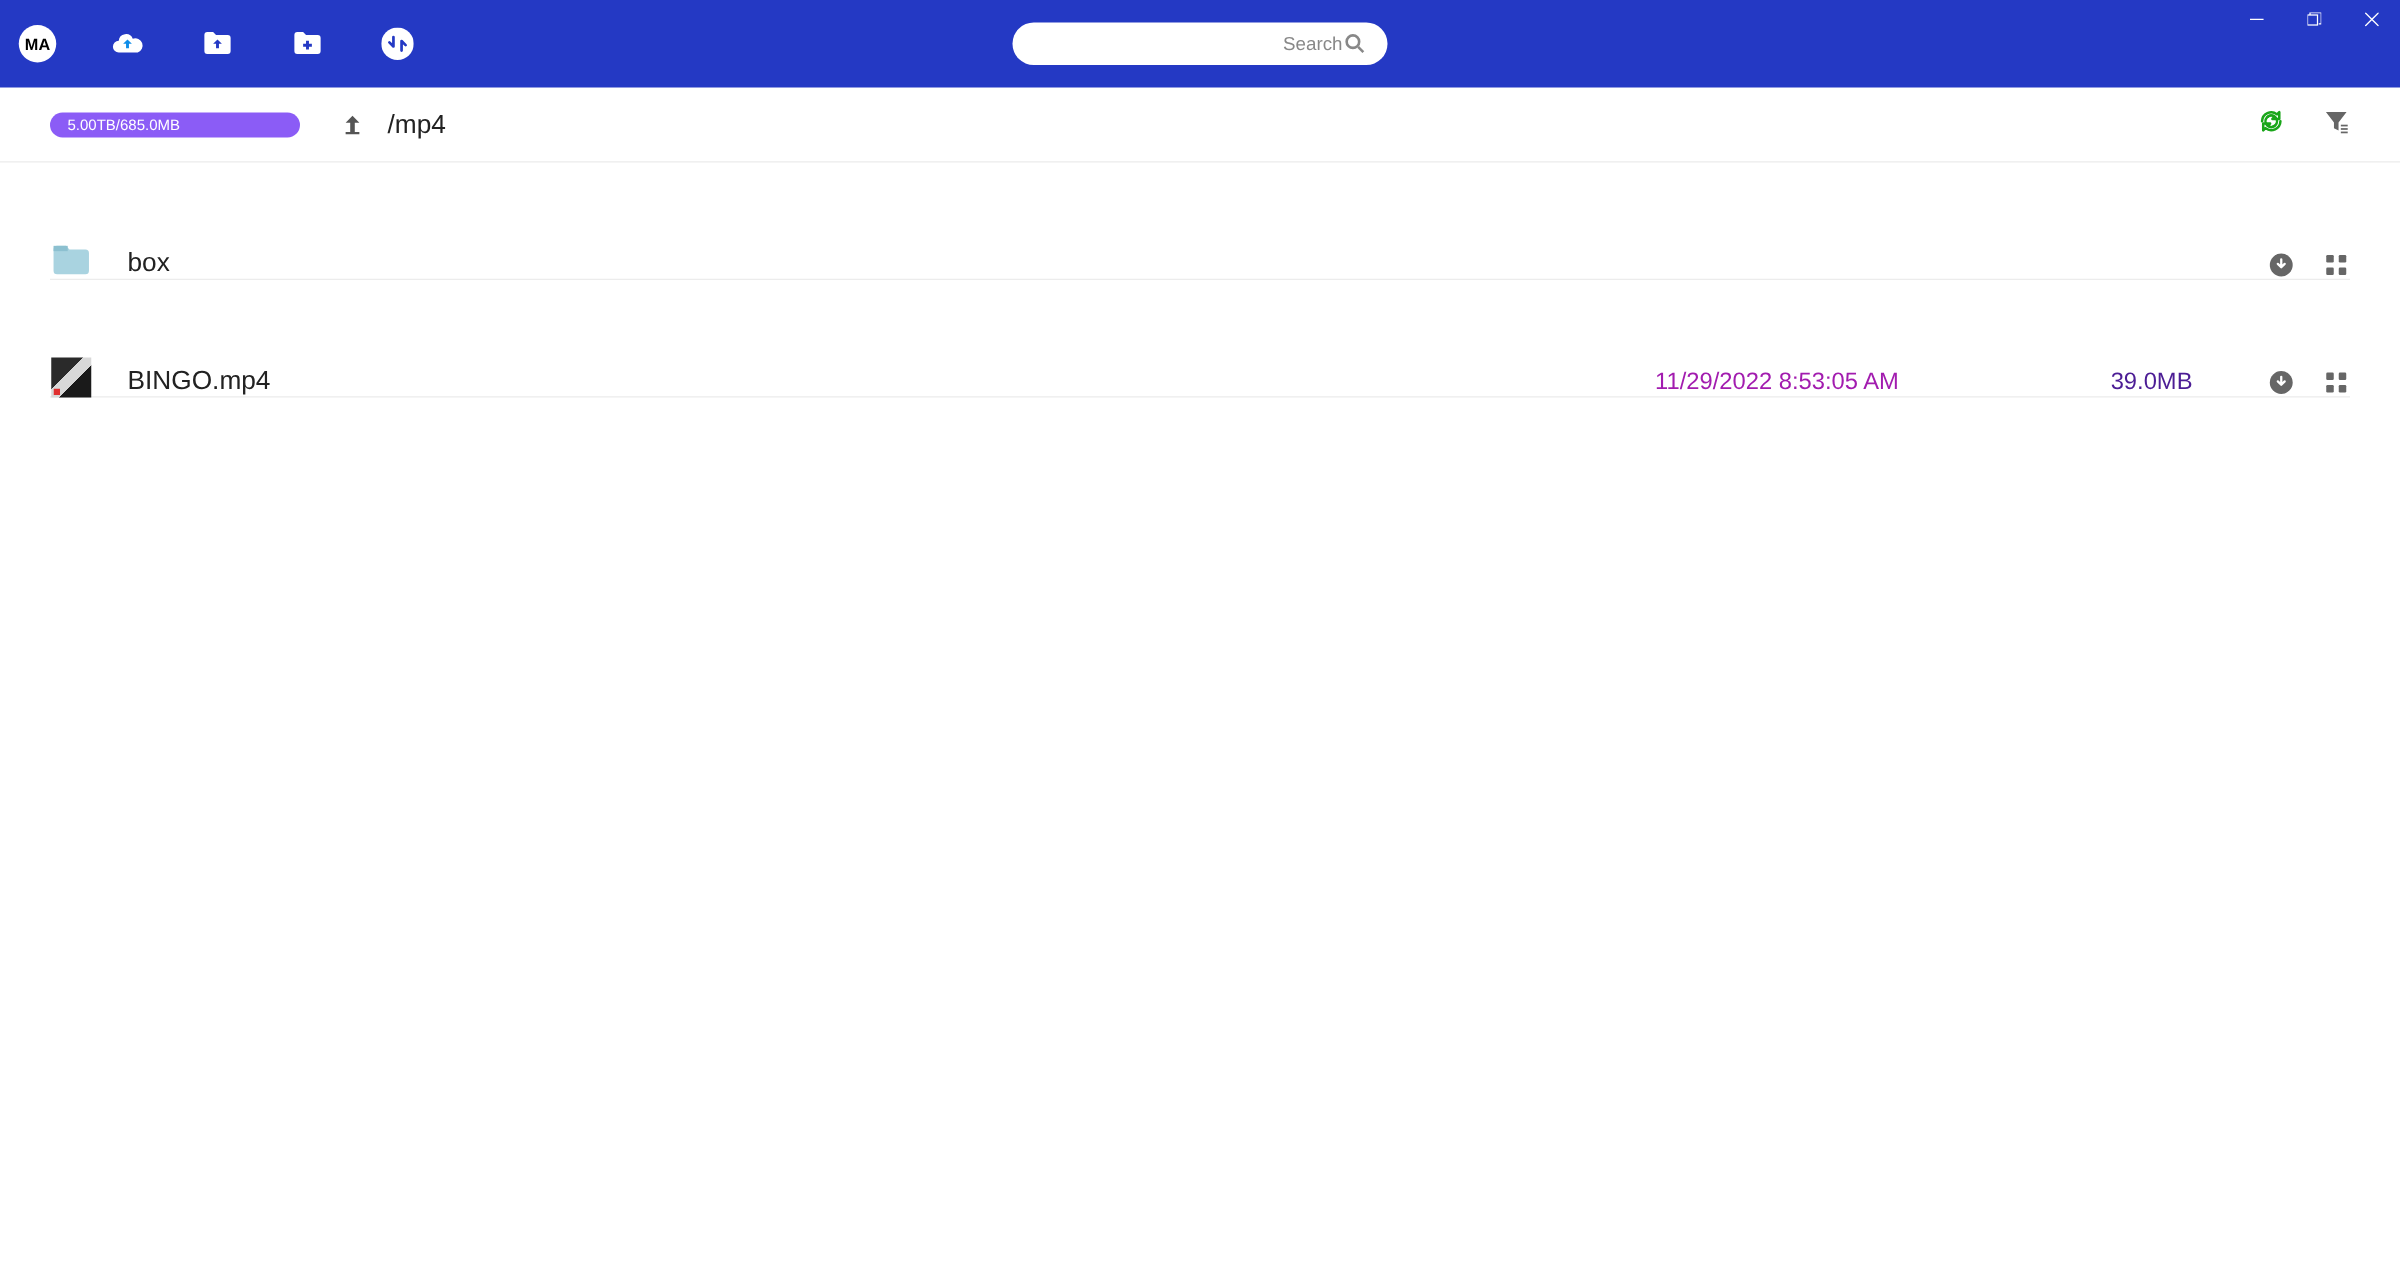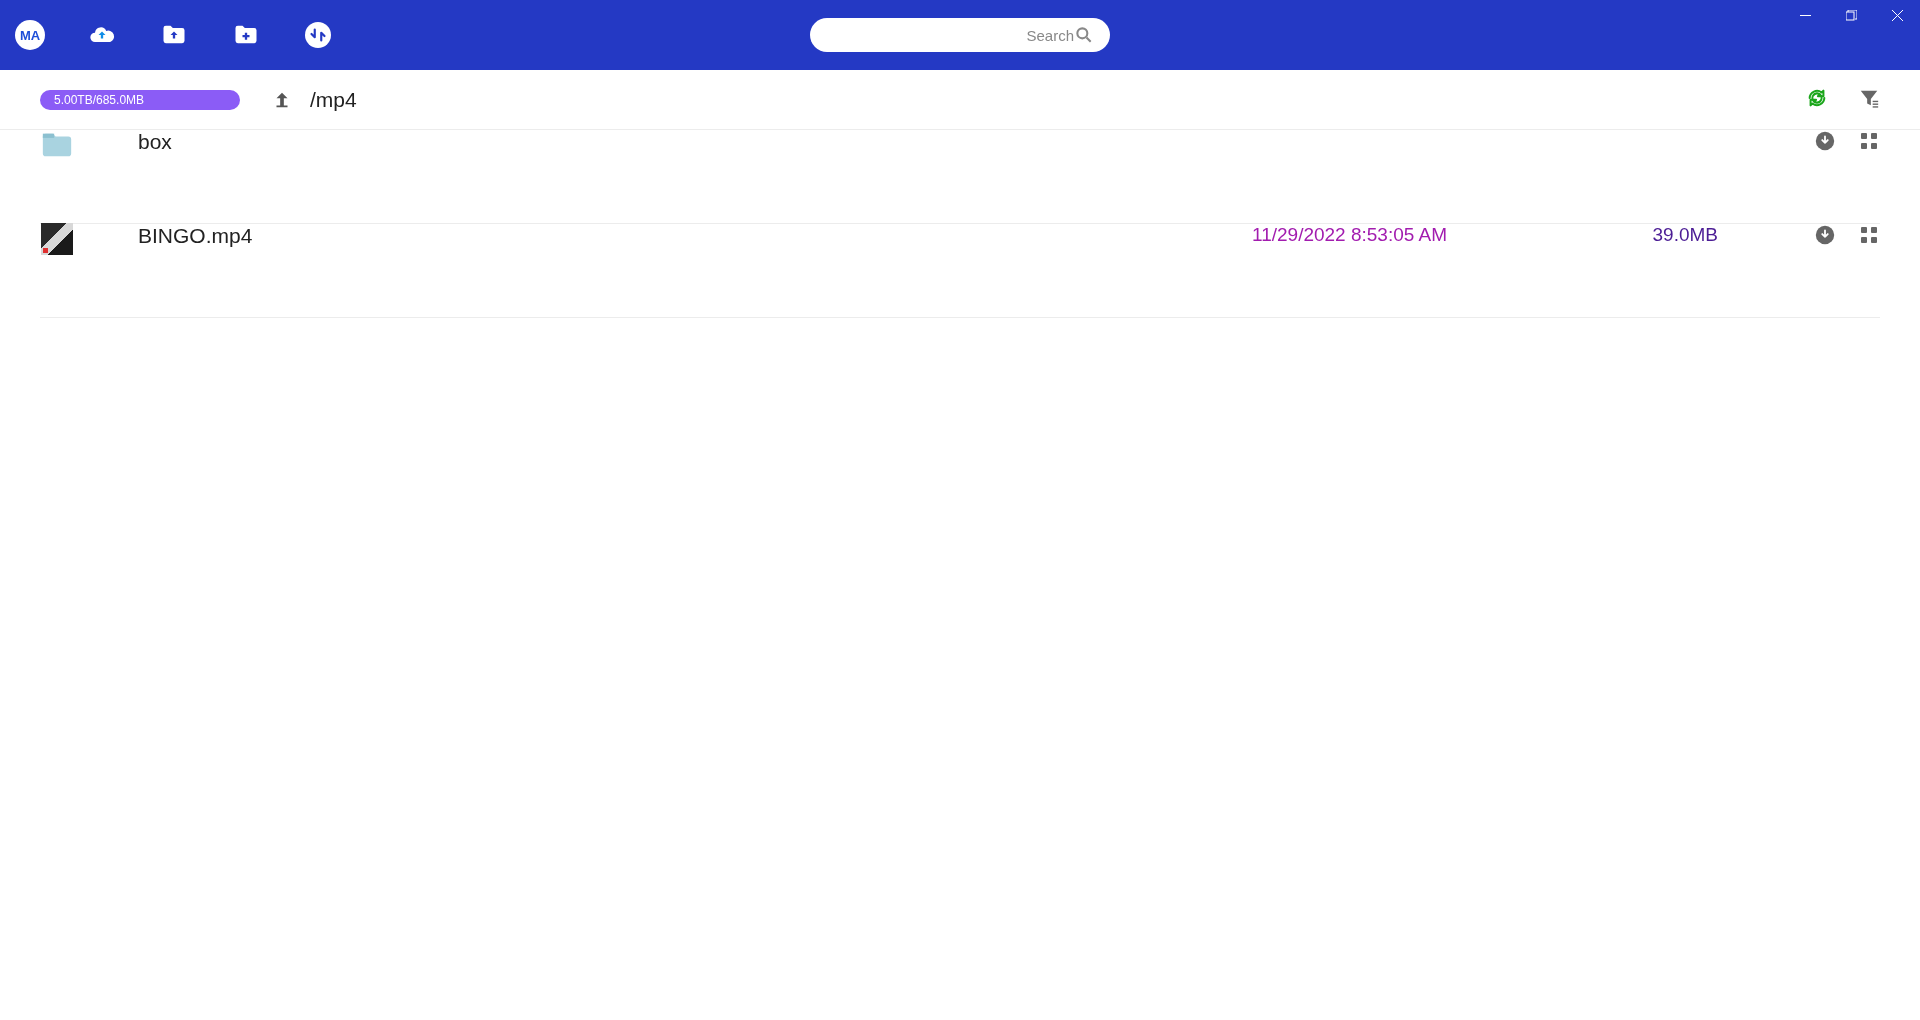--- a/index.html
+++ b/index.html
@@ -10,21 +10,21 @@
   padding:0 10px; position:relative;
 }
 .header-left { display:flex; align-items:center; gap:40px; padding-left:4px; }
 .header-icon-btn {
   width:32px; height:32px; display:flex; align-items:center; justify-content:center;
   cursor:pointer;
 }
 .logo-circle {
   width:30px; height:30px; border-radius:50%; background:#fff;
   display:flex; align-items:center; justify-content:center;
-  color:#1d4ed8; font-weight:700; font-size:13px;
+  color:#000000; font-weight:700; font-size:13px;
 }
 .search-wrap {
   position:absolute; left:50%; transform:translateX(-50%);
   width:300px; height:34px; background:#fff; border-radius:17px;
   display:flex; align-items:center; padding:0 16px;
 }
 .search-input {
   flex:1; border:none; outline:none; font-size:15px; text-align:right;
   color:#1d4ed8; background:transparent;
 }
@@ -50,23 +50,22 @@
   margin-left:30px; color:#555; cursor:pointer;
   width:24px; height:24px; display:flex; align-items:center; justify-content:center;
 }
 .path-text { margin-left:16px; font-size:21px; color:#222; }
 .subheader-right { margin-left:auto; display:flex; align-items:center; gap:30px; }
 .refresh-btn { color:#1aa61a; cursor:pointer; }
 .filter-btn  { color:#666; cursor:pointer; }
 
 .file-list { padding:0 40px; }
 .file-row {
-  display:flex; align-items:flex-start; height:94px;
+  display:flex; align-items:flex-end; height:94px;
   border-bottom:1px solid #ececec;
-  gap:36px;
 }
 .file-icon {
   width:34px; height:30px; display:flex; align-items:center; justify-content:center;
 }
 .file-name { margin-left:28px; font-size:21px; color:#222; flex:0 0 auto; }
 .file-date { margin-left:auto; font-size:19px; color:#a21caf; width:300px; text-align:left; }
 .file-size { font-size:19px; color:#4c1d95; width:130px; text-align:right; }
 .row-actions { margin-left:auto; display:flex; align-items:center; gap:22px; }
 .row-action-btn {
   width:22px; height:22px; display:flex; align-items:center; justify-content:center;

